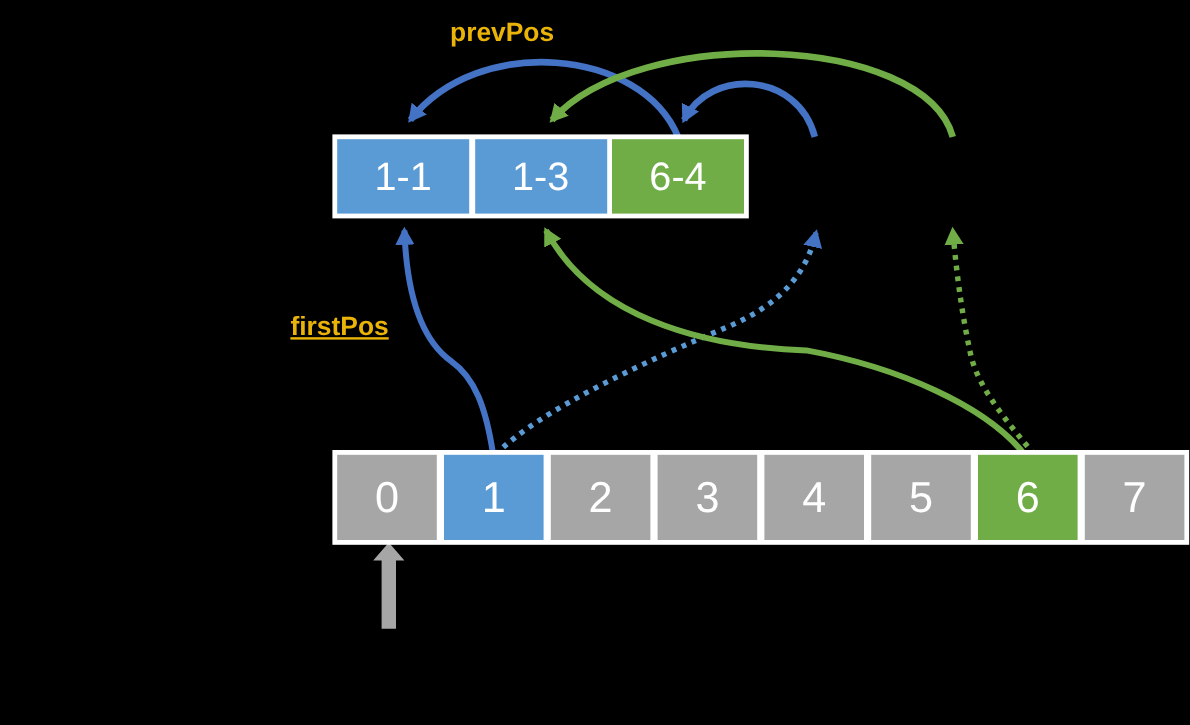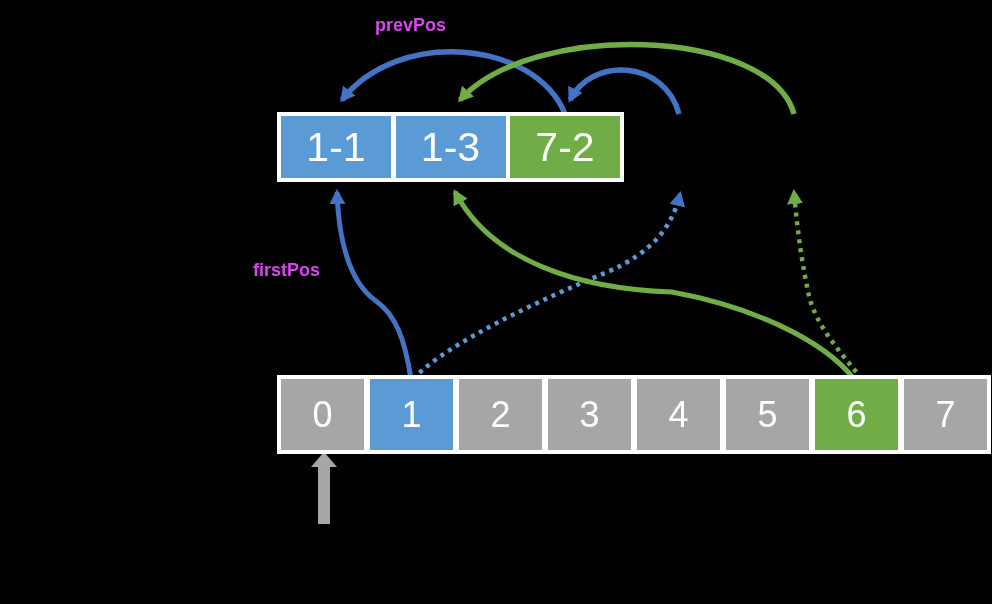--- a/index.html
+++ b/index.html
@@ -8,28 +8,28 @@
     font-family:"Liberation Sans", sans-serif;
   }
   .overlay{position:absolute;left:0;top:0;width:992px;height:604px;pointer-events:none;}
   .row{position:absolute;display:flex;background:#fff;padding:4px;box-sizing:border-box;}
   .chain-row{left:277px;top:112px;gap:4.5px;}
   .array-row{left:277px;top:375px;gap:6px;}
   .cell{
     color:#fff;text-align:center;flex:0 0 auto;
     display:flex;align-items:center;justify-content:center;
   }
-  .chain-row .cell{width:110px;height:62px;font-size:41px;}
+  .chain-row .cell{width:110px;height:62px;font-size:33px;}
   .array-row .cell{width:83px;height:71px;font-size:36px;}
   .c-blue{background:#5B9BD5;}
   .c-green{background:#70AD47;}
   .c-gray{background:#A6A6A6;}
-  .lbl{position:absolute;font-weight:bold;color:#d946ef;font-size:18px;line-height:1;}
+  .lbl{position:absolute;font-weight:bold;color:#eab308;font-size:22px;line-height:1;}
   .lbl-prevpos{left:375px;top:16px;}
-  .lbl-firstpos{left:253px;top:261px;}
+  .lbl-firstpos{left:242px;top:261px;text-decoration:underline;}
   .lbl-lastpos{left:470px;top:304px;}
 </style>
 </head>
 <body>
 
 <div class="stage">
 
   <svg class="overlay" viewBox="0 0 992 604">
     <defs>
       <marker id="ab" markerUnits="userSpaceOnUse" markerWidth="22" markerHeight="20" refX="12" refY="8" orient="auto">
@@ -51,21 +51,21 @@
     <path d="M 854,379 C 822,338 748,306 672,292 C 580,289 492,262 455,192" fill="none" stroke="#70AD47" stroke-width="5" marker-end="url(#ag)"></path>
 
     <path d="M 862,379 C 840,352 816,325 809,296 C 803,268 798,238 794,192" fill="none" stroke="#70AD47" stroke-width="4.5" stroke-dasharray="4 5" marker-end="url(#ag)"></path>
 
     <polygon points="324,452 311,467 318,467 318,524 330,524 330,467 337,467" fill="#A6A6A6"></polygon>
   </svg>
 
   <div class="row chain-row">
     <div class="cell c-blue">1-1</div>
     <div class="cell c-blue">1-3</div>
-    <div class="cell c-green">7-2</div>
+    <div class="cell c-green">6-4</div>
   </div>
 
   <div class="row array-row">
     <div class="cell c-gray">0</div>
     <div class="cell c-blue">1</div>
     <div class="cell c-gray">2</div>
     <div class="cell c-gray">3</div>
     <div class="cell c-gray">4</div>
     <div class="cell c-gray">5</div>
     <div class="cell c-green">6</div>

